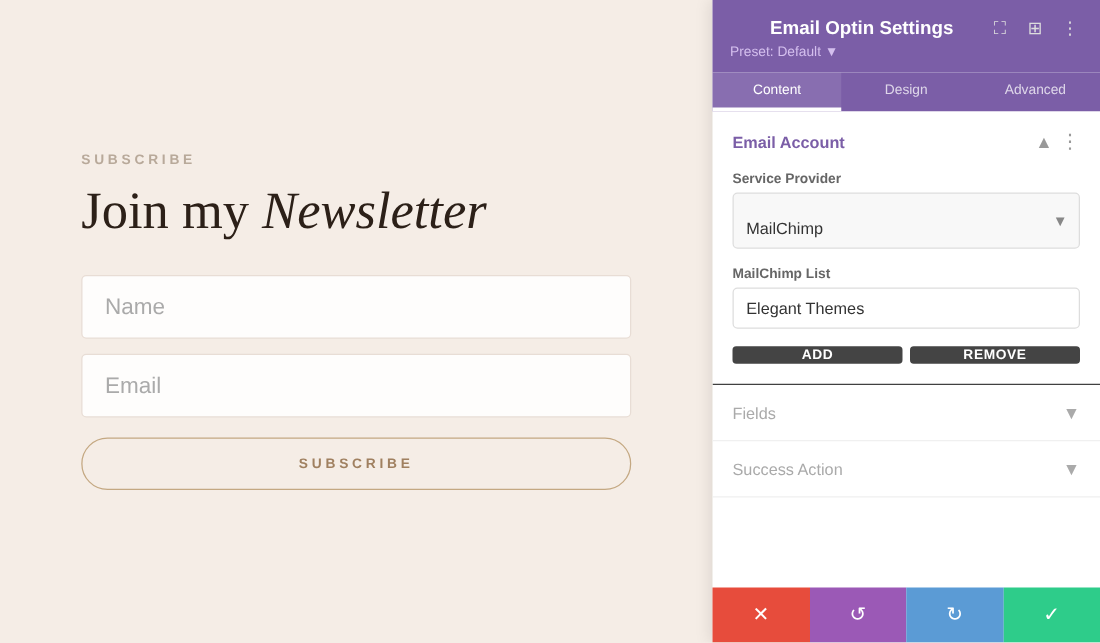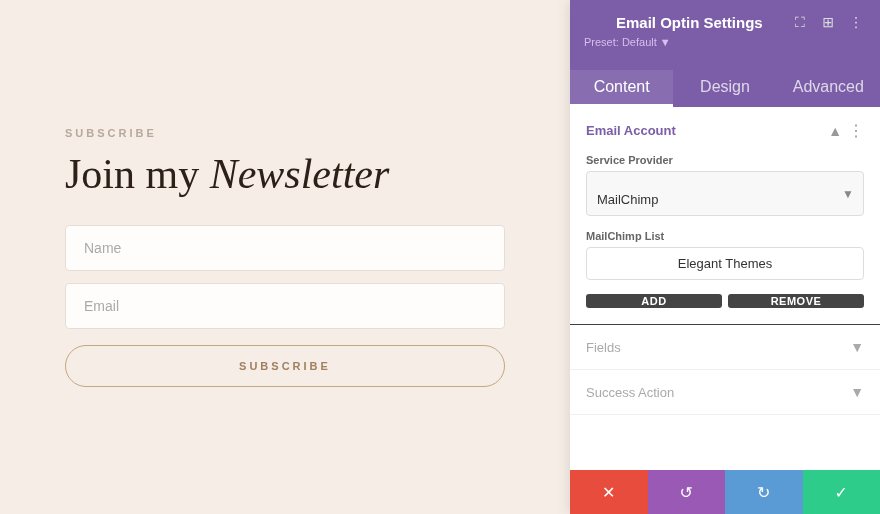--- a/index.html
+++ b/index.html
@@ -51,21 +51,21 @@
       font-style: italic;
       font-family: Georgia, serif;
     }
 
     .form-input {
       width: 100%;
       padding: 14px 18px;
       border: 1px solid #e8ddd5;
       border-radius: 4px;
       background: rgba(255,255,255,0.85);
-      font-size: 14px;
+      font-size: 18px;
       color: #888;
       margin-bottom: 12px;
       outline: none;
     }
 
     .form-input::placeholder {
       color: #aaa;
     }
 
     .subscribe-btn {
@@ -126,34 +126,34 @@
       width: 20px;
       height: 20px;
       display: flex;
       align-items: center;
       justify-content: center;
     }
 
     .settings-preset {
       color: #d4bfee;
       font-size: 11px;
-      margin-bottom: 22px;
+      margin-bottom: 10px;
     }
 
     
     .tabs-row {
       display: flex;
       background: #7b5ea7;
     }
 
     .tab {
       flex: 1;
       padding: 8px 6px;
       text-align: center;
-      font-size: 16px;
+      font-size: 11px;
       color: rgba(255,255,255,0.75);
       cursor: pointer;
       border-bottom: 3px solid transparent;
     }
 
     .tab.active {
       color: #fff;
       border-bottom: 3px solid #fff;
       background: rgba(255,255,255,0.1);
     }
@@ -244,21 +244,20 @@
     .text-input {
       width: 100%;
       padding: 8px 10px;
       border: 1px solid #ddd;
       border-radius: 4px;
       font-size: 13px;
       color: #333;
       background: #fff;
       outline: none;
       margin-bottom: 12px;
-      text-align: center;
     }
 
     .button-row {
       display: flex;
       gap: 6px;
       margin-top: 2px;
     }
 
     .action-btn {
       flex: 1;

